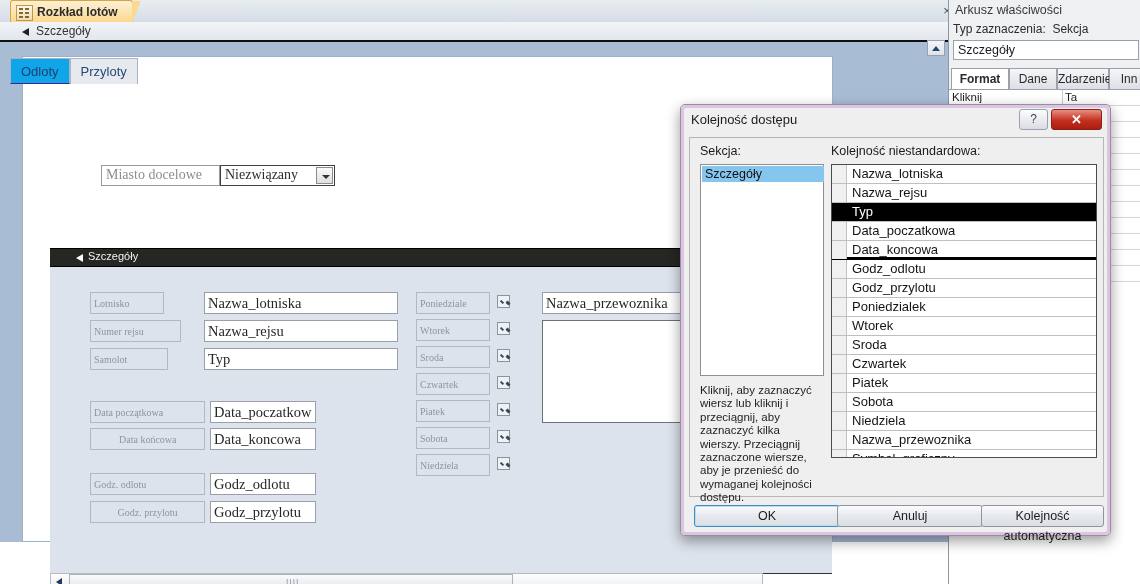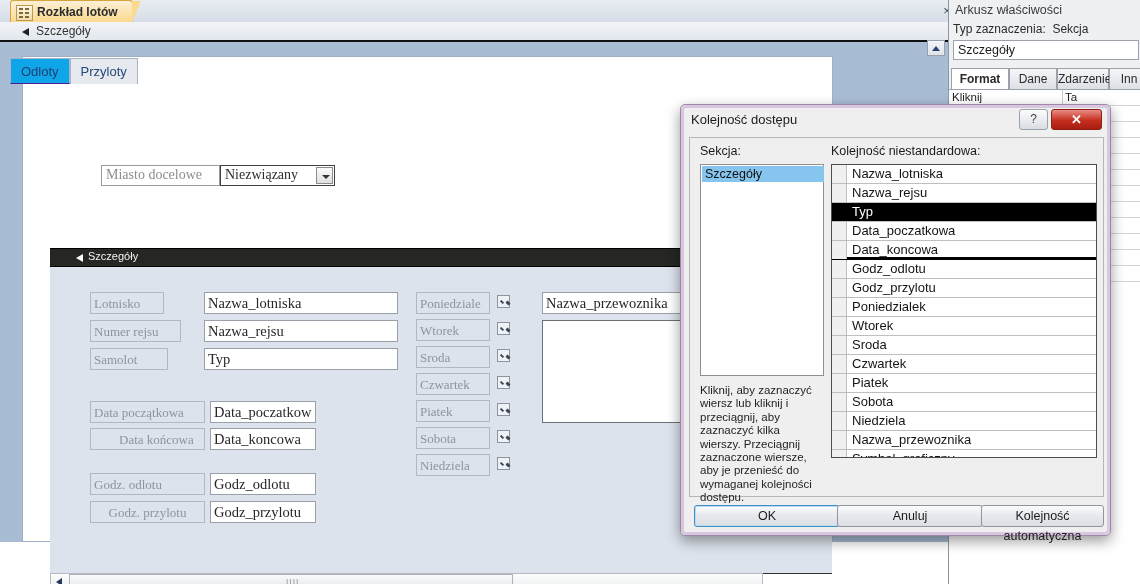--- a/index.html
+++ b/index.html
@@ -60,21 +60,21 @@
   
   .detail-bar{position:absolute;left:50px;top:206px;width:782px;height:17px;background:#262623;
      border-top:1px solid #000;border-bottom:2px solid #000;}
   .detail-bar .tri{position:absolute;left:26px;top:5px;width:0;height:0;
      border-top:4px solid transparent;border-bottom:4px solid transparent;border-right:7px solid #fff;}
   .detail-bar .lbl{position:absolute;left:38px;top:1px;font-size:11px;color:#f2f2f2;}
   .detail-body{position:absolute;left:50px;top:225px;width:782px;height:307px;background:#dde3ec;
      border-bottom:1px solid #333;box-sizing:border-box;}
 
   .f-lbl{position:absolute;border:1px solid #b2b8c2;background:#dde3ec;box-sizing:border-box;
-     font-family:"Liberation Serif",serif;font-size:13px;color:#8e949e;
+     font-family:"Liberation Serif",serif;font-size:10px;color:#8e949e;
      padding:1px 3px;white-space:nowrap;overflow:hidden;height:22px;line-height:19px;}
   .f-txt{position:absolute;border:1px solid #9a9fa8;background:#ffffff;box-sizing:border-box;
      font-family:"Liberation Serif",serif;font-size:14.5px;color:#262626;
      padding:1px 3px;white-space:nowrap;overflow:hidden;height:22px;line-height:19px;}
   .f-chk{position:absolute;width:13px;height:13px;background:#eef1f5;border:1px solid #8d939c;
      box-sizing:border-box;}
   .f-chk:after{content:"";position:absolute;left:2px;top:5px;width:4px;height:2px;background:#3c4654;
      transform:rotate(45deg);box-shadow:5px -4px 0 0 #3c4654,5px -3px 0 0 #3c4654;}
   .f-box{position:absolute;border:1px solid #6e7078;background:#fff;box-sizing:border-box;}
 

